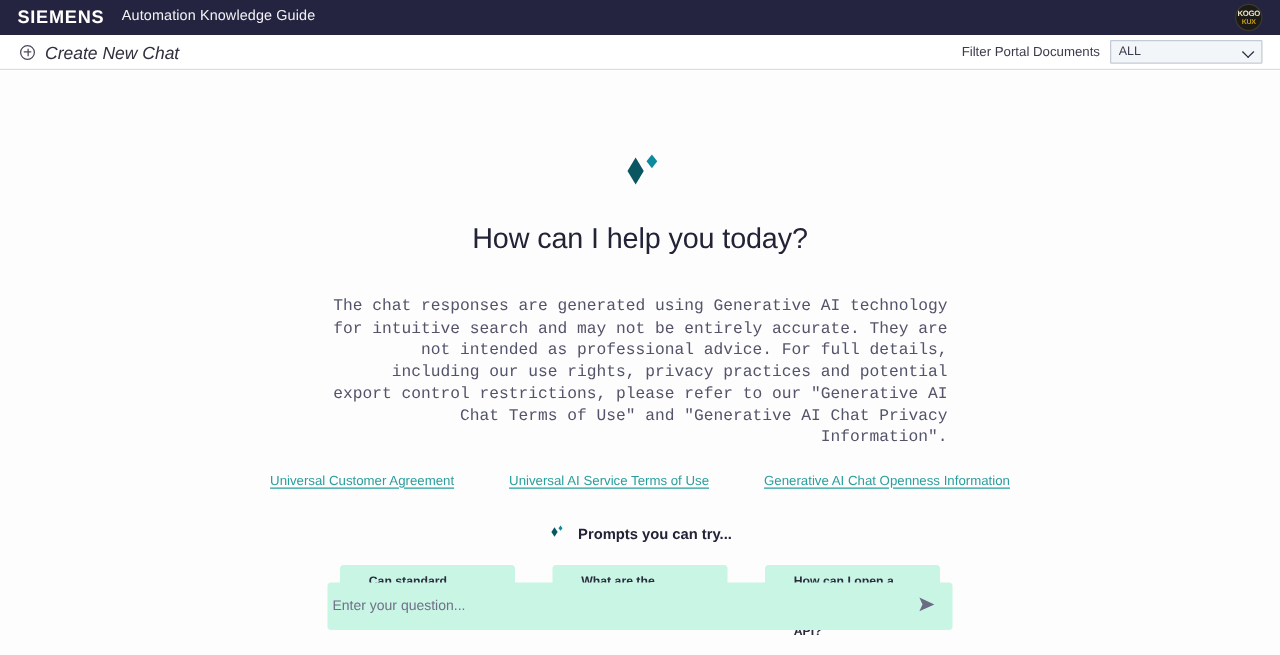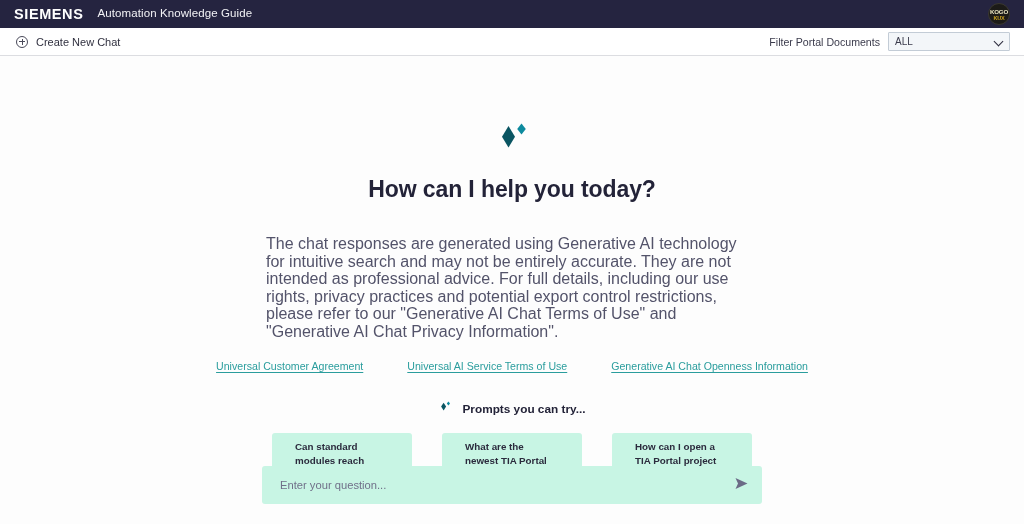--- a/index.html
+++ b/index.html
@@ -74,22 +74,23 @@
     border-bottom: 1px solid #dcdde1;
     display: flex;
     align-items: center;
     padding: 0 14px 0 16px;
   }
   .new-chat {
     display: flex;
     align-items: center;
     gap: 8px;
     cursor: pointer;
-    font-size: 11px;
+    font-size: 14px;
     color: #30303f;
+    font-style: italic;
   }
   .plus-circle {
     width: 12px;
     height: 12px;
     flex: 0 0 12px;
     border-radius: 50%;
     border: 1px solid #4a4a5a;
     position: relative;
   }
   .plus-circle::before,
@@ -138,33 +139,34 @@
     display: flex;
     flex-direction: column;
     align-items: center;
     background: #fdfdfd;
     position: relative;
   }
 
   .sparkle-hero { margin-top: 64px; }
   .headline {
     font-size: 23px;
-    font-weight: bold;
+    font-weight: normal;
     color: #232338;
     margin-top: 18px;
     letter-spacing: -0.1px;
   }
 
   .disclaimer {
     width: 492px;
     margin-top: 32px;
-    text-align: left;
-    font-size: 16px;
+    text-align: right;
+    font-size: 13px;
     line-height: 17.5px;
     color: #53536a;
+    font-family: Liberation Mono, monospace;
   }
 
   .links {
     margin-top: 20px;
     display: flex;
     gap: 44px;
     align-items: center;
     justify-content: space-between;
   }
   .links a {
@@ -213,21 +215,21 @@
     flex-direction: column;
     align-items: center;
   }
   .composer {
     width: 500px;
     height: 38px;
     background: #c8f5e4;
     border-radius: 3px;
     display: flex;
     align-items: center;
-    padding: 0 12px 0 16px;
+    padding: 0 12px 0 2px;
   }
   .composer input {
     flex: 1;
     border: none;
     outline: none;
     background: transparent;
     font-family: "Liberation Sans", sans-serif;
     font-size: 11.2px;
     color: #2b2b3d;
   }

